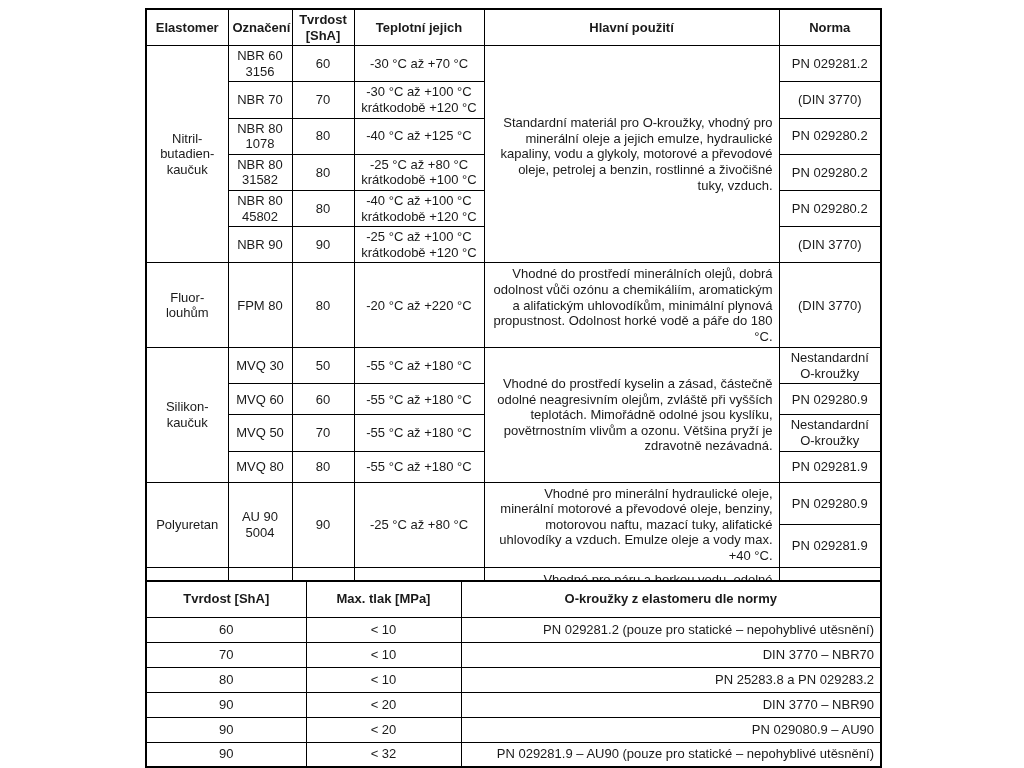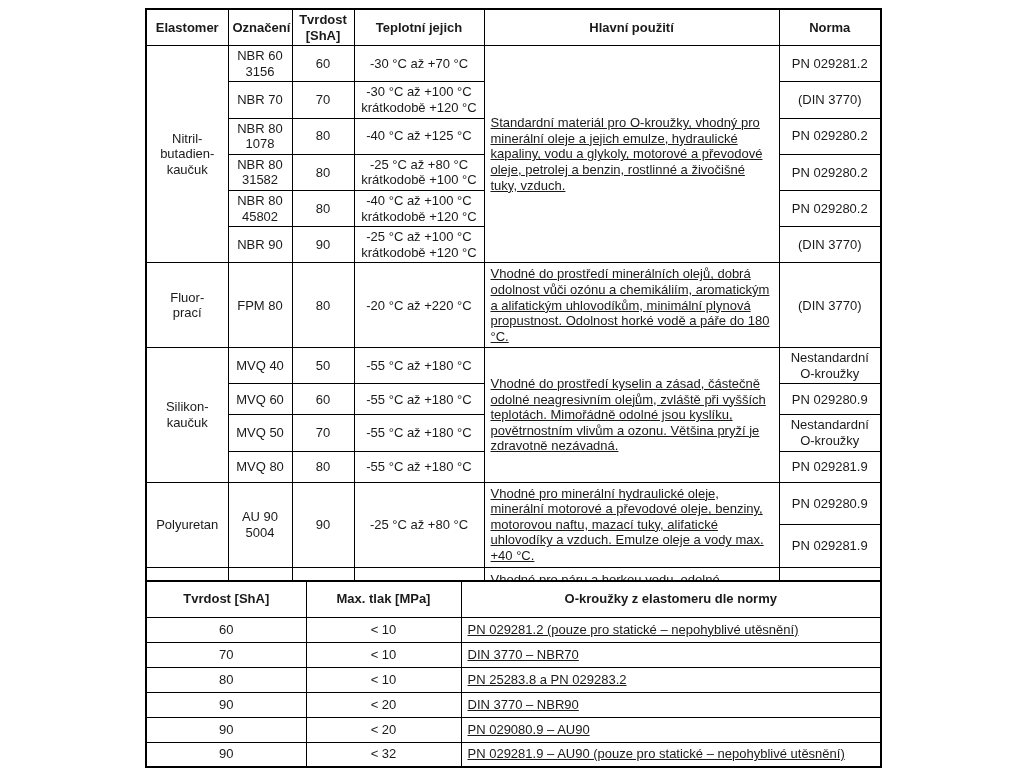--- a/index.html
+++ b/index.html
@@ -32,23 +32,22 @@
     font-size: 13px;
     line-height: 1.2;
     text-align: center;
     vertical-align: middle;
     padding: 2px 4px;
     white-space: pre-line;
     overflow: hidden;
   }
   th { font-weight: bold; }
   td.usage {
-    text-align: left;
+    text-align: right;
     padding: 3px 6px;
-    text-decoration: underline;
   }
   tr.h36 { height: 36px; }
   tr.h31 { height: 31px; }
   tr.h82 { height: 82px; }
   tr.h29 { height: 29px; }
   tr.h72 { height: 72px; }
   tr.h25 { height: 25px; }
 </style>
 </head>
 <body>
@@ -121,32 +120,32 @@
       <tr class="h31">
         <td>NBR 90</td>
         <td>90</td>
         <td>-25 °C až +100 °C
 krátkodobě +120 °C</td>
         <td>(DIN 3770)</td>
       </tr>
 
       <tr class="h82">
         <td>Fluor-
-prací</td>
+louhům</td>
         <td>FPM 80</td>
         <td>80</td>
         <td>-20 °C až +220 °C</td>
         <td class="usage">Vhodné do prostředí minerálních olejů, dobrá odolnost vůči ozónu a chemikáliím, aromatickým a alifatickým uhlovodíkům, minimální plynová propustnost. Odolnost horké vodě a páře do 180 °C.</td>
         <td>(DIN 3770)</td>
       </tr>
 
       <tr class="h31">
         <td rowspan="4">Silikon-
 kaučuk</td>
-        <td>MVQ 40</td>
+        <td>MVQ 30</td>
         <td>50</td>
         <td>-55 °C až +180 °C</td>
         <td rowspan="4" class="usage">Vhodné do prostředí kyselin a zásad, částečně odolné neagresivním olejům, zvláště při vyšších teplotách. Mimořádně odolné jsou kyslíku, povětrnostním vlivům a ozonu. Většina pryží je zdravotně nezávadná.</td>
         <td>Nestandardní
 O-kroužky</td>
       </tr>
       <tr class="h31">
         <td>MVQ 60</td>
         <td>60</td>
         <td>-55 °C až +180 °C</td>

